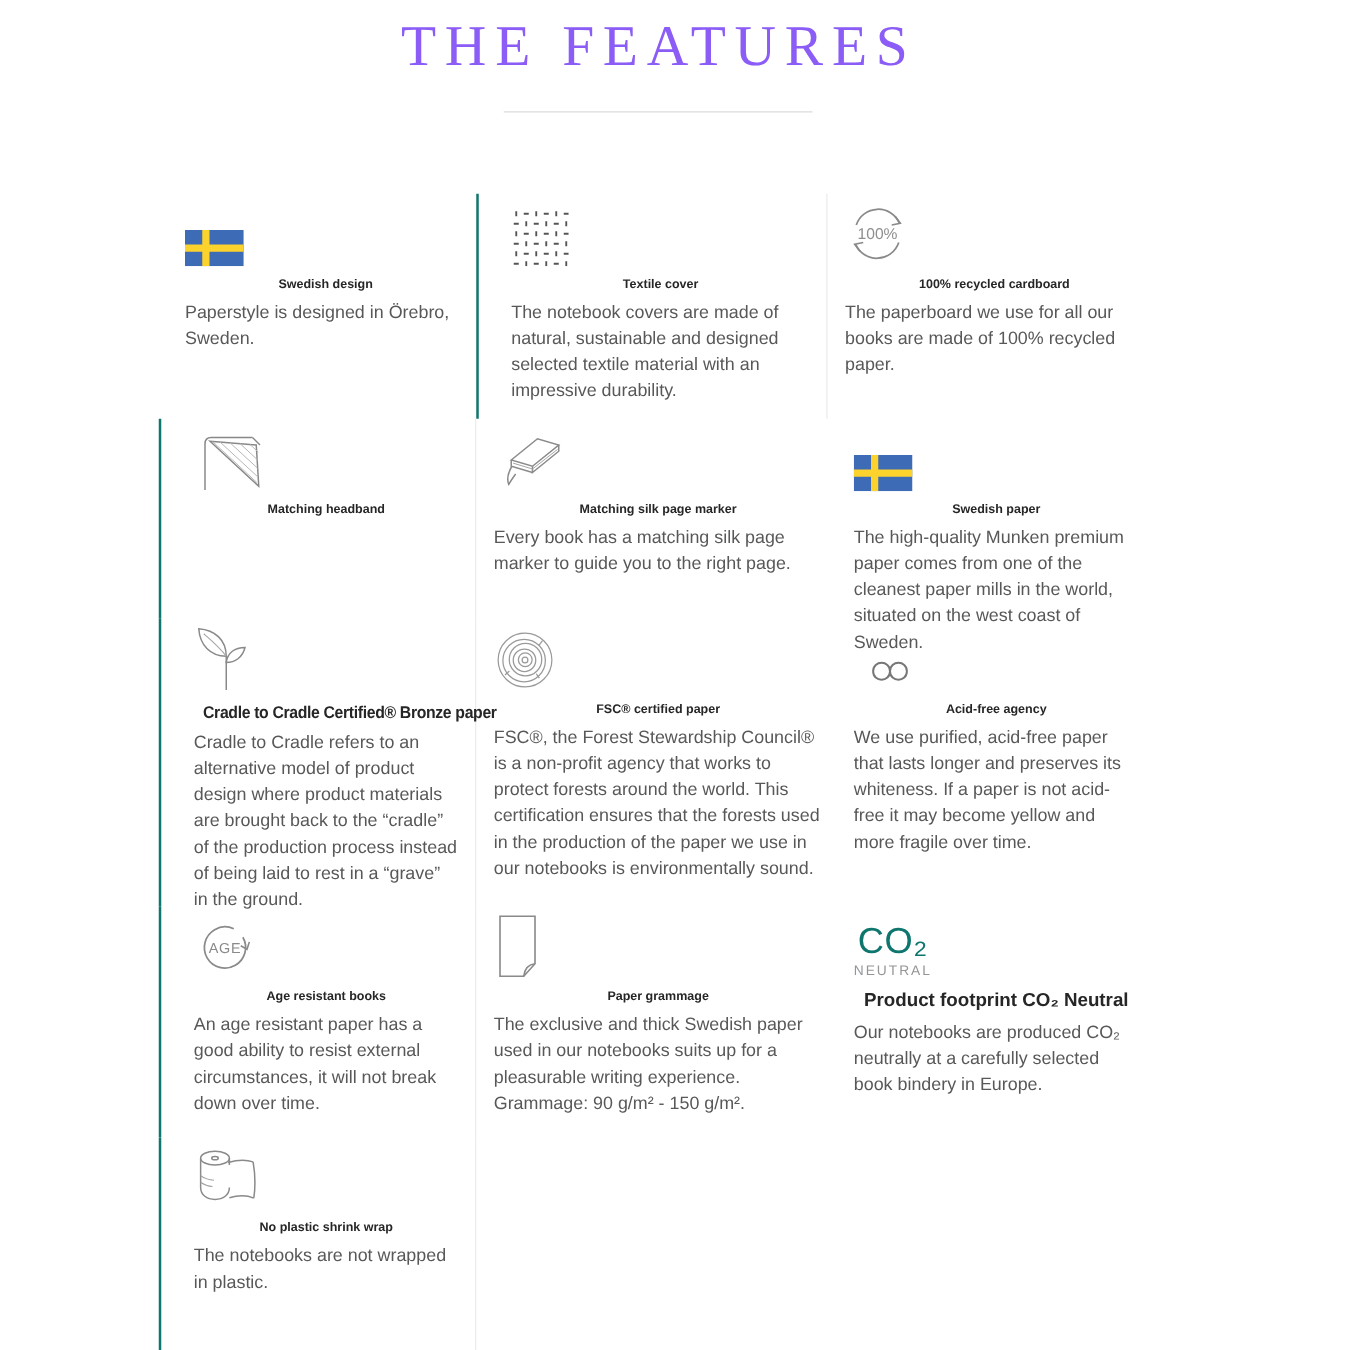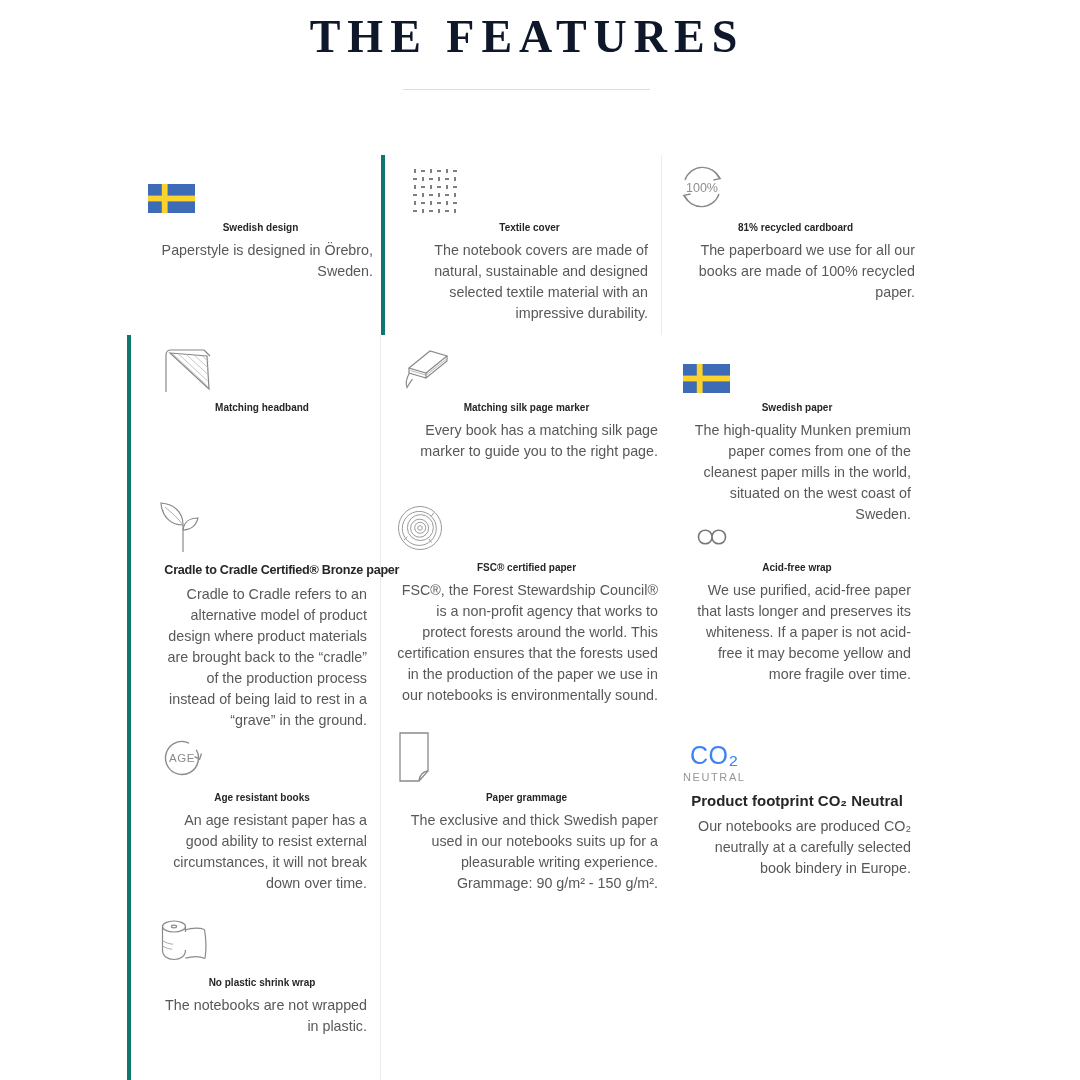--- a/index.html
+++ b/index.html
@@ -4,44 +4,44 @@
 <style>
   html,body{margin:0;padding:0;}
   body{
     width:1080px;height:1080px;background:#ffffff;position:relative;overflow:hidden;
     font-family:"Liberation Sans","DejaVu Sans",sans-serif;
     -webkit-font-smoothing:antialiased;
   }
   .page-title{
     position:absolute;top:10px;left:0;width:1054px;text-align:center;
     font-family:"Liberation Serif","DejaVu Serif",serif;
-    font-size:46px;font-weight:700;letter-spacing:7px;color:#0f172a;margin:0;
+    font-size:46px;font-weight:400;letter-spacing:7px;color:#8b5cf6;margin:0;
   }
   .title-rule{position:absolute;top:89px;left:403px;width:247px;height:1px;background:#dcdcdc;}
   .features-grid{
     position:absolute;left:127px;top:155px;width:792px;
     display:grid;
     grid-template-columns:254px 281px 257px;
     grid-template-rows:180px 160px 230px 185px 170px;
   }
   .cell{box-sizing:border-box;}
   .col1{padding:0 8px 0 21px;}
-  .col2{border-left:4px solid #0f766e;border-right:1px solid #ececec;padding:0 13px 0 26px;}
+  .col2{border-left:2px solid #0f766e;border-right:1px solid #ececec;padding:0 13px 0 26px;}
   .col3{padding:0 4px 0 14px;}
   .icon-box{height:58px;display:flex;align-items:flex-end;margin-bottom:9px;}
   .f-title{
     margin:0 0 5px;font-size:10px;font-weight:bold;color:#262626;
     text-align:center;line-height:1.25;
   }
   .f-title.tight{font-size:13.6px;letter-spacing:-0.3px;white-space:nowrap;transform:scaleX(0.93);transform-origin:center;}
   .f-title.tight-sm{font-size:15px;}
-  .f-body{margin:0;font-size:14.3px;line-height:21px;color:#585858;text-align:right;}
+  .f-body{margin:0;font-size:14.3px;line-height:21px;color:#585858;text-align:left;}
   .f-body.justify{text-align:justify;}
   .co2-stack{display:flex;flex-direction:column;align-items:center;line-height:1;}
-  .co2-main{font-size:25px;color:#3b82f6;letter-spacing:0.5px;}
+  .co2-main{font-size:29px;color:#0f766e;letter-spacing:0.5px;}
   .co2-sub{font-size:11px;color:#939699;letter-spacing:1.6px;margin-top:4px;}
   svg{display:block;}
 </style>
 </head>
 <body>
 
 <h1 class="page-title">THE FEATURES</h1>
 <div class="title-rule"></div>
 
 <div class="features-grid">
@@ -76,21 +76,21 @@
       <svg width="52" height="52" viewBox="0 0 52 52">
         <g fill="none" stroke="#8a8a8a" stroke-width="1.4">
           <path d="M9 19 A 18.5 18.5 0 0 1 43.5 17.5"></path>
           <path d="M43 33 A 18.5 18.5 0 0 1 8.5 34.5"></path>
           <path d="M40 12 L44.2 17.6 L37.4 19"></path>
           <path d="M12 40 L7.8 34.4 L14.6 33"></path>
         </g>
         <text x="26" y="30.5" text-anchor="middle" font-size="12.5" fill="#8f8f8f">100%</text>
       </svg>
     </div>
-    <h3 class="f-title">81% recycled cardboard</h3>
+    <h3 class="f-title">100% recycled cardboard</h3>
     <p class="f-body">The paperboard we use for all our books are made of 100% recycled paper.</p>
   </div>
 
 
   <div class="cell col2">
     <div class="icon-box">
       <svg width="56" height="52" viewBox="0 0 56 52" fill="none" stroke="#888888" stroke-width="1.2">
         <path d="M9 51 L9 14 Q9 9 14 9 L47 9"></path>
         <path d="M47 9 L53 15"></path>
         <path d="M13 12 L50 15 L52 48 Z"></path>
@@ -160,21 +160,21 @@
     <h3 class="f-title">FSC® certified paper</h3>
     <p class="f-body">FSC®, the Forest Stewardship Council® is a non-profit agency that works to protect forests around the world. This certification ensures that the forests used in the production of the paper we use in our notebooks is environmentally sound.</p>
   </div>
 
   <div class="cell col1">
     <div class="icon-box">
       <svg width="58" height="32" viewBox="0 0 58 32" fill="none" stroke="#777777" stroke-width="1.6">
         <path d="M29 16 C29 7 15.5 7 15.5 16 C15.5 25 29 25 29 16 C29 7 42.5 7 42.5 16 C42.5 25 29 25 29 16 Z"></path>
       </svg>
     </div>
-    <h3 class="f-title">Acid-free wrap</h3>
+    <h3 class="f-title">Acid-free agency</h3>
     <p class="f-body">We use purified, acid-free paper that lasts longer and preserves its whiteness. If a paper is not acid-free it may become yellow and more fragile over time.</p>
   </div>
 
   <div class="cell col2">
     <div class="icon-box">
       <svg width="50" height="50" viewBox="0 0 50 50">
         <circle cx="25" cy="25" r="16.5" fill="none" stroke="#8a8a8a" stroke-width="1.4" stroke-dasharray="93 11" transform="rotate(-30 25 25)"></circle>
         <path d="M44.5 20.5 L42.6 26.4 L37.6 23.6" fill="none" stroke="#8a8a8a" stroke-width="1.3"></path>
         <text x="25" y="29" text-anchor="middle" font-size="11.5" letter-spacing="0.5" fill="#8a8a8a">AGE</text>
       </svg>

